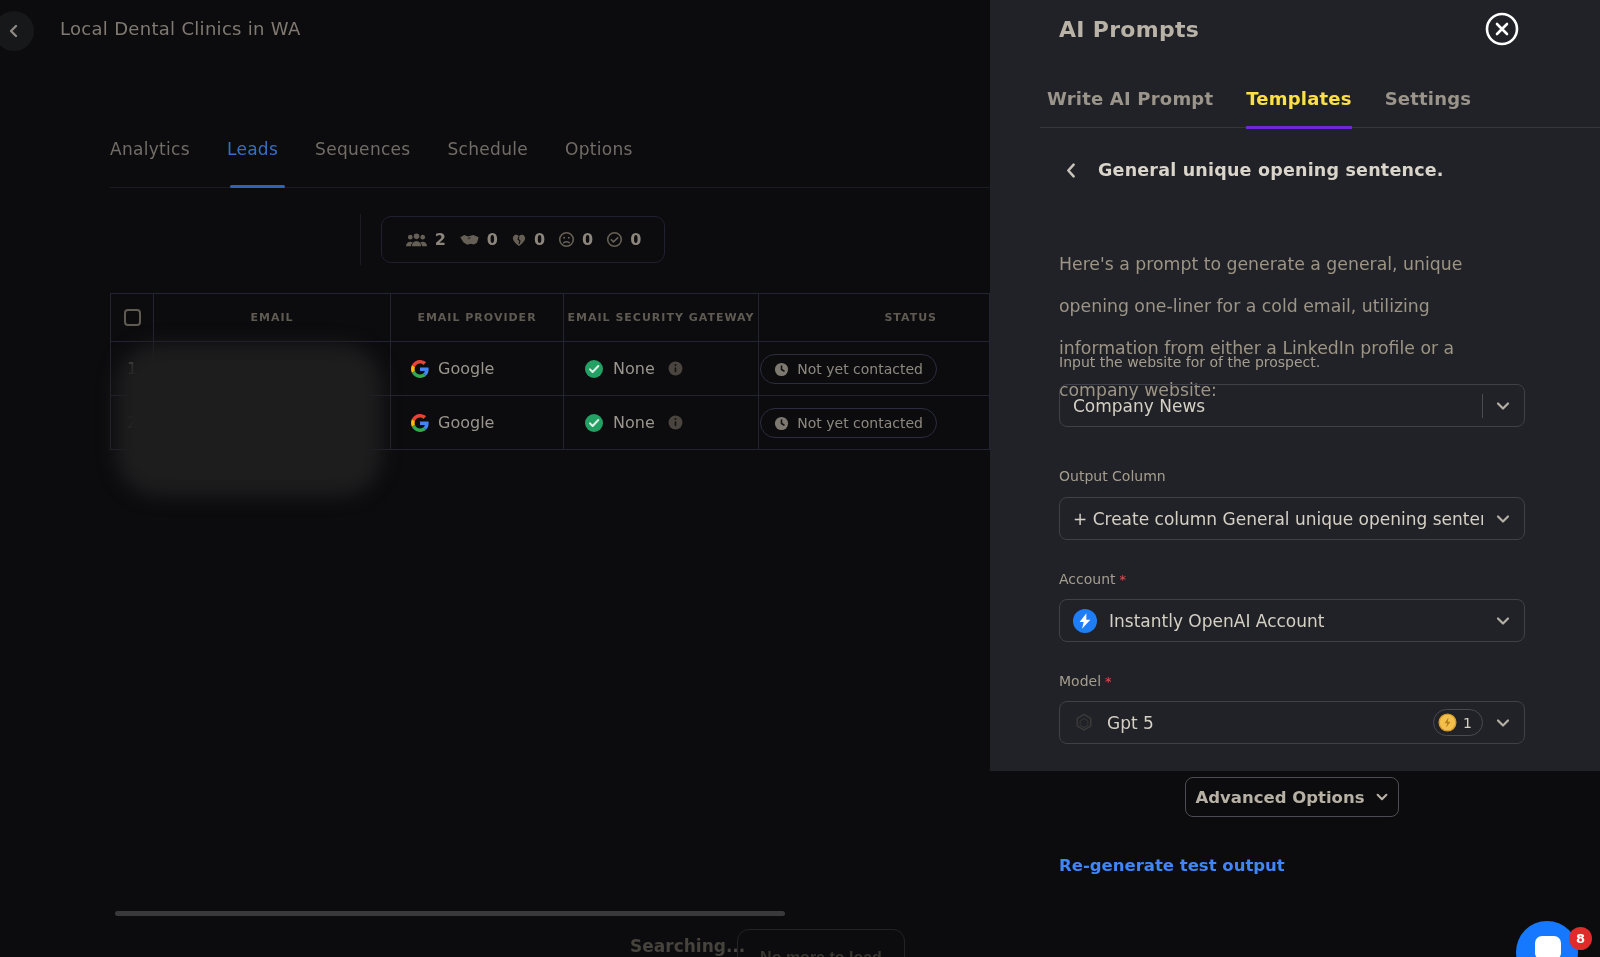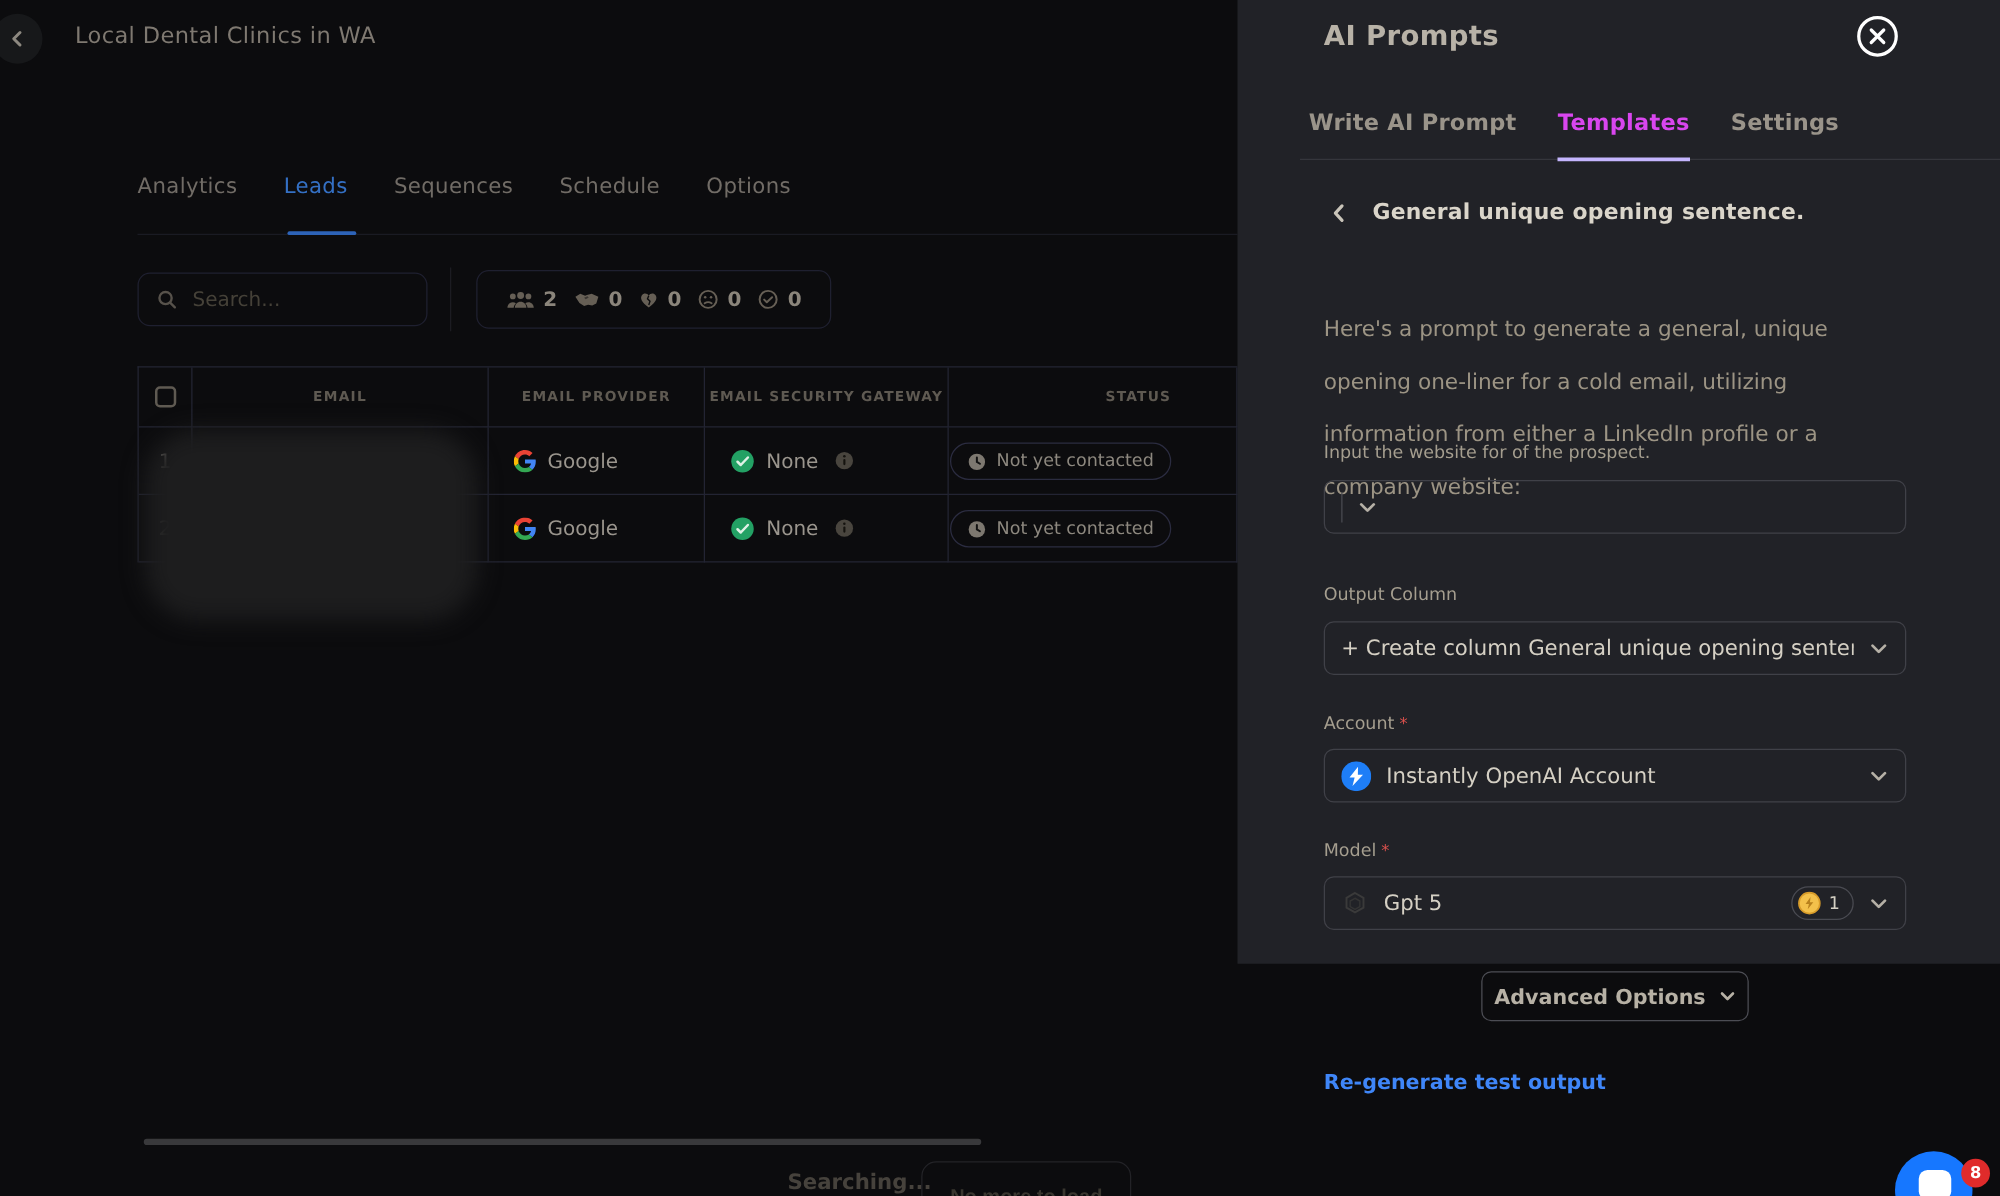--- a/index.html
+++ b/index.html
@@ -53,21 +53,21 @@
   .nomore-btn { position:absolute; left:737px; top:929px; width:168px; height:46px; border:1px solid #232327;
     border-radius:12px; background:transparent; color:#39362f; font-size:16px; font-weight:bold; text-align:center; padding-top:12px; }
 
   
   .panel { position:absolute; left:990px; top:0; width:610px; height:771px; background:#212227; }
   .panel-title { position:absolute; left:69px; top:17px; font-size:22px; font-weight:bold; color:#b8b2a7; letter-spacing:.3px; }
   .close-btn { position:absolute; left:495px; top:12px; width:34px; height:34px; background:transparent; border:none; cursor:pointer; color:#fff; }
 
   .panel-tabs { position:absolute; left:57px; top:88px; display:flex; gap:33px; font-size:18px; font-weight:bold; color:#9a948a; z-index:2; }
   .panel-tabs .ptab { padding-bottom:17px; cursor:pointer; letter-spacing:.2px; }
-  .panel-tabs .ptab.active { color:#d946ef; border-bottom:3px solid #c4b5fd; }
+  .panel-tabs .ptab.active { color:#fde047; border-bottom:3px solid #6d28d9; }
   .panel-tab-divider { position:absolute; left:50px; top:127px; width:560px; height:1px; background:#35363c; }
 
   .template-head { position:absolute; left:73px; top:160px; display:flex; align-items:center; gap:18px; }
   .template-head .tchev { color:#c9c4b9; }
   .template-title { font-size:17.5px; font-weight:bold; color:#dad5ca; letter-spacing:.2px; }
 
   .template-desc { position:absolute; left:69px; top:243px; width:474px; font-size:17.3px; line-height:42px; color:#9c9484; }
 
   .field-label { position:absolute; left:69px; font-size:14px; color:#a59e8f; }
   .field-label .req { color:#e0524e; margin-left:4px; font-size:13px; }
@@ -115,29 +115,20 @@
     <div class="main-tabs">
       <div class="tab">Analytics</div>
       <div class="tab active">Leads</div>
       <div class="tab">Sequences</div>
       <div class="tab">Schedule</div>
       <div class="tab">Options</div>
     </div>
     <div class="main-tab-divider"></div>
     <div class="main-tab-underline"></div>
 
-    <div class="search-box">
-      <span class="icon">
-        <svg width="17" height="17" viewBox="0 0 16 16">
-            <circle cx="7" cy="7" r="4.6" fill="none" stroke="currentColor" stroke-width="1.8"></circle>
-            <line x1="10.6" y1="10.6" x2="14" y2="14" stroke="currentColor" stroke-width="1.8" stroke-linecap="round"></line>
-          </svg>
-      </span>
-      <input type="text" placeholder="Search..." style="">
-    </div>
 
     <div class="v-divider"></div>
 
     <div class="stats-box">
       <div class="stat">
         <span class="icon">
           <svg width="23" height="16" viewBox="0 0 24 16" fill="currentColor">
               <circle cx="5.5" cy="5" r="2.4"></circle>
               <circle cx="12" cy="4.2" r="2.9"></circle>
               <circle cx="18.5" cy="5" r="2.4"></circle>
@@ -318,20 +309,21 @@
             <path d="M10 2.5 L5 8 L10 13.5" fill="none" stroke="currentColor" stroke-width="2.4" stroke-linecap="round" stroke-linejoin="round"></path>
           </svg>
       </span>
       <span class="template-title">General unique opening sentence.</span>
     </div>
 
     <div class="template-desc">Here's a prompt to generate a general, unique opening one-liner for a cold email, utilizing information from either a LinkedIn profile or a company website:</div>
 
     <div class="field-label" style="top:354px;">Input the website for of the prospect.</div>
     <div class="select" style="top:384px;">
+      <span class="val">Company News</span>
       <span class="sep"></span>
       <span class="chev icon">
         <svg width="16" height="16" viewBox="0 0 16 16">
             <path d="M3 5.5 L8 10.5 L13 5.5" fill="none" stroke="currentColor" stroke-width="2.2" stroke-linecap="round" stroke-linejoin="round"></path>
           </svg>
       </span>
     </div>
 
     <div class="field-label" style="top:468px;">Output Column</div>
     <div class="select" style="top:497px;">

